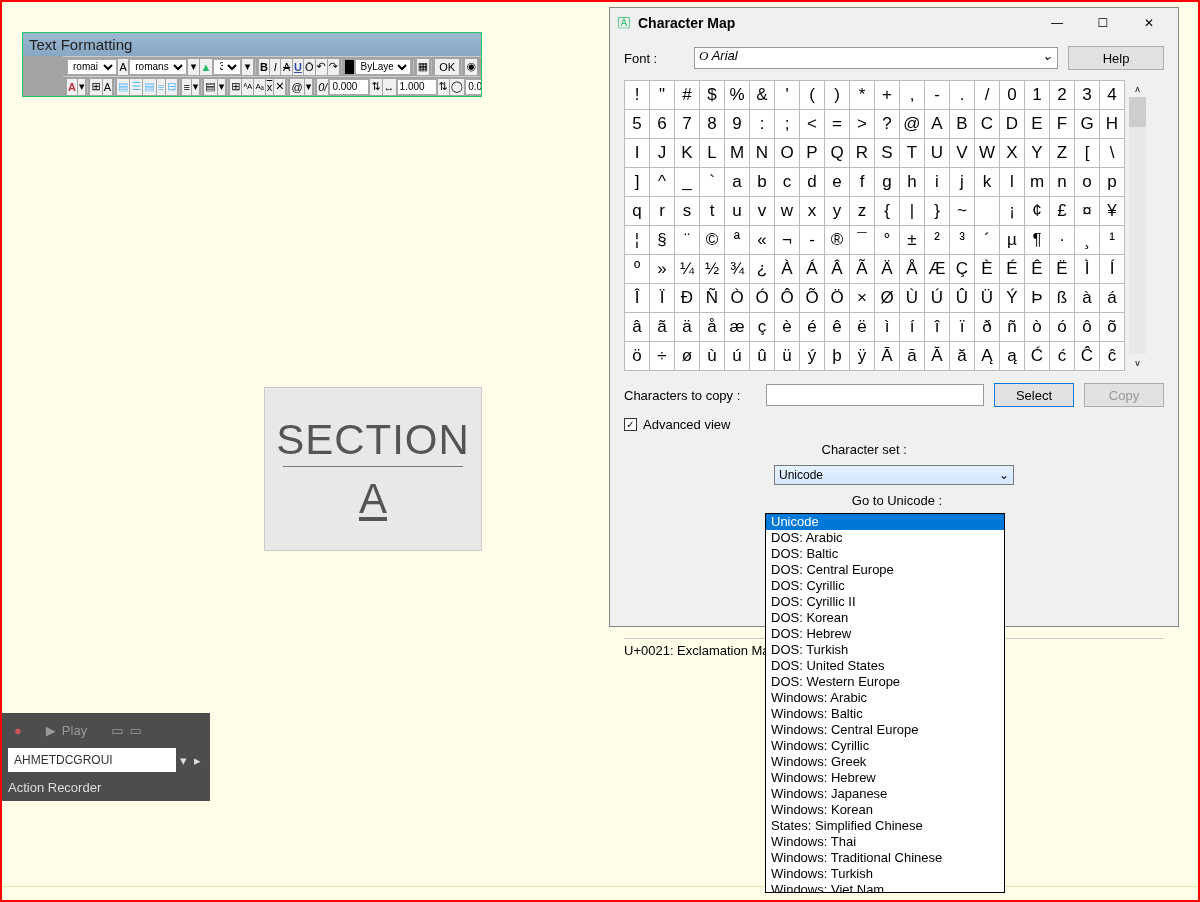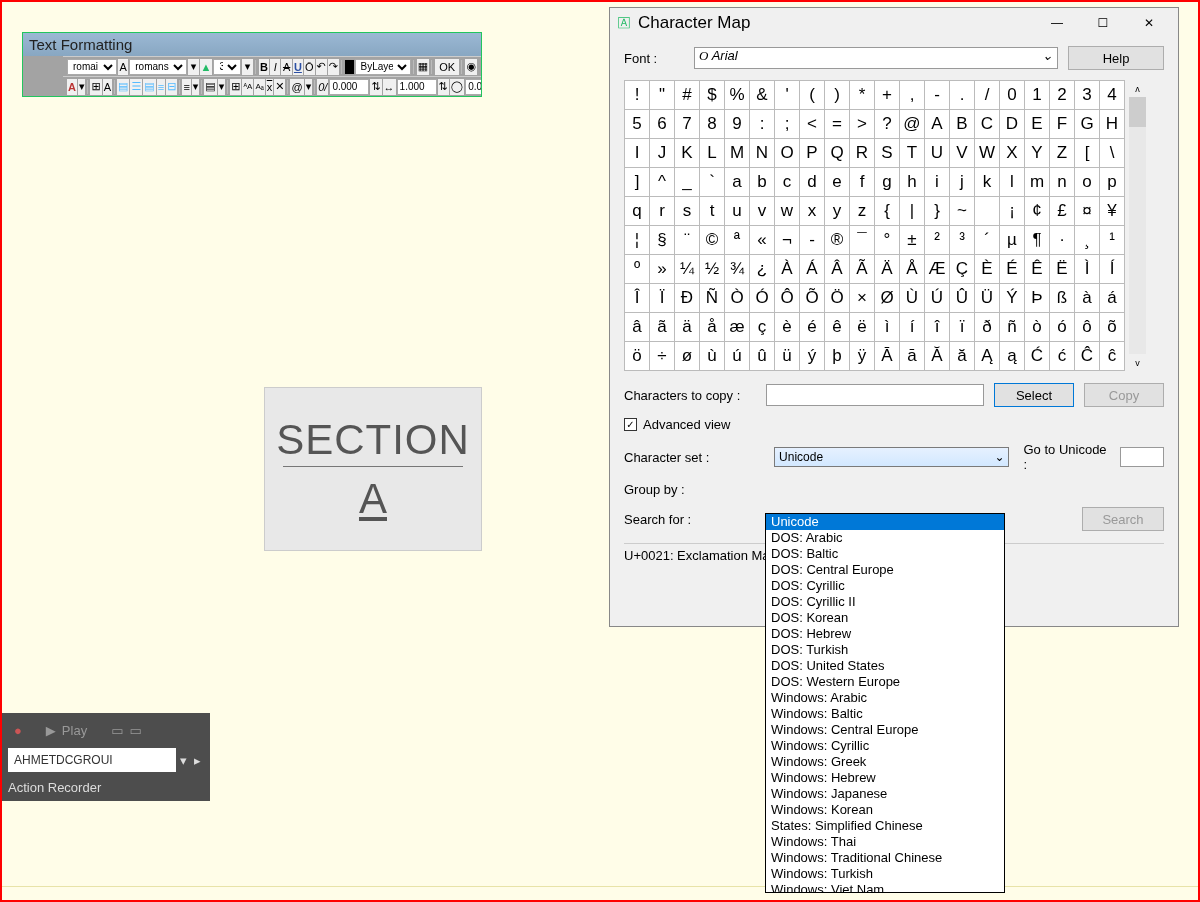--- a/index.html
+++ b/index.html
@@ -27,21 +27,21 @@
 .actrec-row1 { display: flex; align-items: center; gap: 6px; padding: 4px 6px; color: #999; }
 .actrec-row2 { display: flex; align-items: center; gap: 4px; margin-top: 6px; }
 .actrec-input { flex: 1; height: 24px; background: #fff; color: #333; padding: 0 6px; font-size: 12px; border: none; }
 .actrec-arrow { width: 10px; color: #ddd; }
 .actrec-title { padding-top: 8px; font-size: 13px; color: #ddd; }
 
 
 .charmap { position: absolute; left: 607px; top: 5px; width: 570px; height: 620px; background: #f0f0f0; border: 1px solid #888; border-radius: 0; }
 .cm-titlebar { display: flex; align-items: center; padding: 4px 6px; height: 30px; }
 .cm-appicon { width: 16px; height: 16px; margin-right: 6px; display: inline-flex; align-items: center; justify-content: center; font-size: 10px; color: #2b6; }
-.cm-title { flex: 1; font-size: 17px; }
+.cm-title { flex: 1; font-size: 14px; font-weight: bold; }
 .cm-winbtn { width: 46px; height: 28px; display: inline-flex; align-items: center; justify-content: center; font-size: 12px; cursor: pointer; }
 
 .cm-body { padding: 8px 14px; }
 .cm-fontrow { display: flex; align-items: center; gap: 10px; margin-bottom: 10px; }
 .cm-label { width: 60px; font-size: 13px; }
 .cm-fontselect { flex: 1; height: 22px; border: 1px solid #999; background: #fff; padding: 0 4px; font-size: 13px; font-style: italic; }
 .cm-help { width: 96px; height: 24px; border: 1px solid #adadad; background: #e1e1e1; cursor: pointer; font-size: 13px; }
 
 .cm-grid-wrap { display: flex; }
 .cm-grid { display: grid; grid-template-columns: repeat(20, 25px); grid-auto-rows: 29px; border-top: 1px solid #bbb; border-left: 1px solid #bbb; flex: 0 0 auto; }
@@ -53,21 +53,21 @@
 
 .cm-copyrow { display: flex; align-items: center; gap: 10px; margin-top: 12px; }
 .cm-copyrow-label { width: 132px; font-size: 13px; }
 .cm-copyinput { flex: 1; height: 22px; border: 1px solid #999; background: #fff; }
 .cm-btn { width: 80px; height: 24px; border: 1px solid #0078d7; background: #e1e1e1; cursor: pointer; font-size: 13px; }
 .cm-btn.disabled { color: #999; border-color: #adadad; }
 
 .cm-adv { display: flex; align-items: center; gap: 6px; margin-top: 10px; }
 .cm-checkbox { width: 13px; height: 13px; border: 1px solid #333; display: inline-flex; align-items: center; justify-content: center; font-size: 10px; background: #fff; }
 
-.cm-ctrlrow { display: flex; align-items: center; margin-top: 10px; gap: 8px; }
+.cm-ctrlrow { display: flex; align-items: center; margin-top: 10px; gap: 8px; flex-direction: column; }
 .cm-ctrllabel { width: 145px; font-size: 13px; }
 .cm-combobox { width: 240px; height: 20px; border: 1px solid #7a7a7a; background: linear-gradient(#e6f1ff, #d2e8ff); font-size: 12px; padding: 0 4px; display: flex; align-items: center; justify-content: space-between; cursor: pointer; }
 .cm-gotolabel { font-size: 13px; margin-left: 6px; }
 .cm-smallinput { width: 44px; height: 20px; border: 1px solid #999; background: #fff; }
 .cm-searchbtn { width: 82px; height: 24px; border: 1px solid #adadad; background: #e1e1e1; color: #999; font-size: 13px; }
 
 .cm-status { margin-top: 12px; padding-top: 4px; border-top: 1px solid #ccc; font-size: 13px; }
 
 
 .dropdown { position: absolute; left: 763px; top: 511px; width: 240px; background: #fff; border: 1px solid #000; z-index: 10; max-height: 380px; overflow: hidden; }

